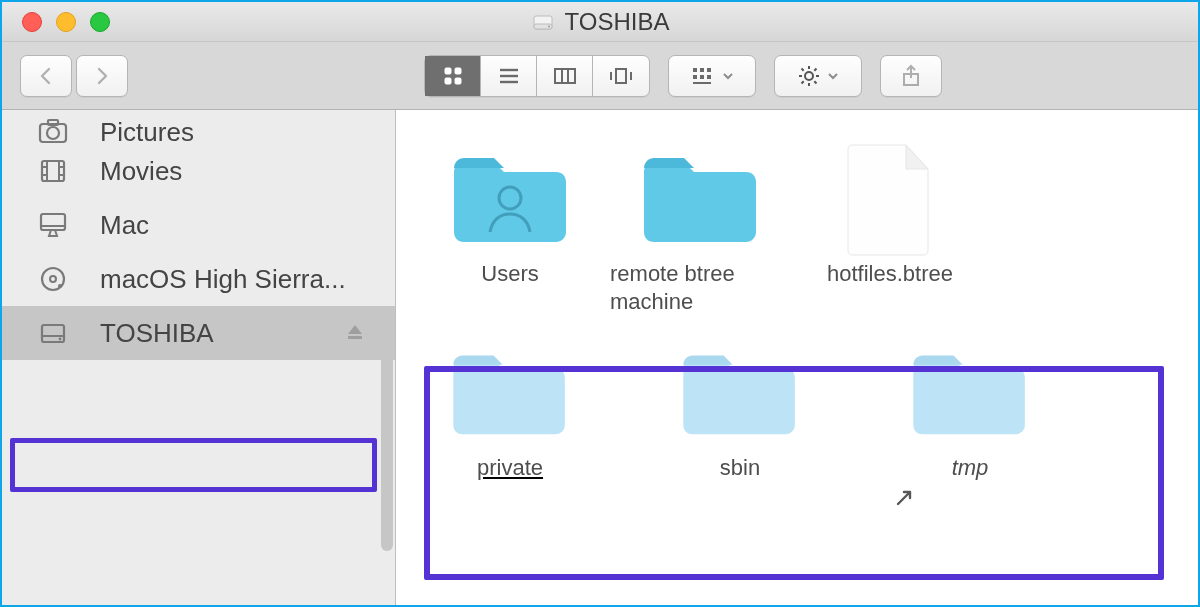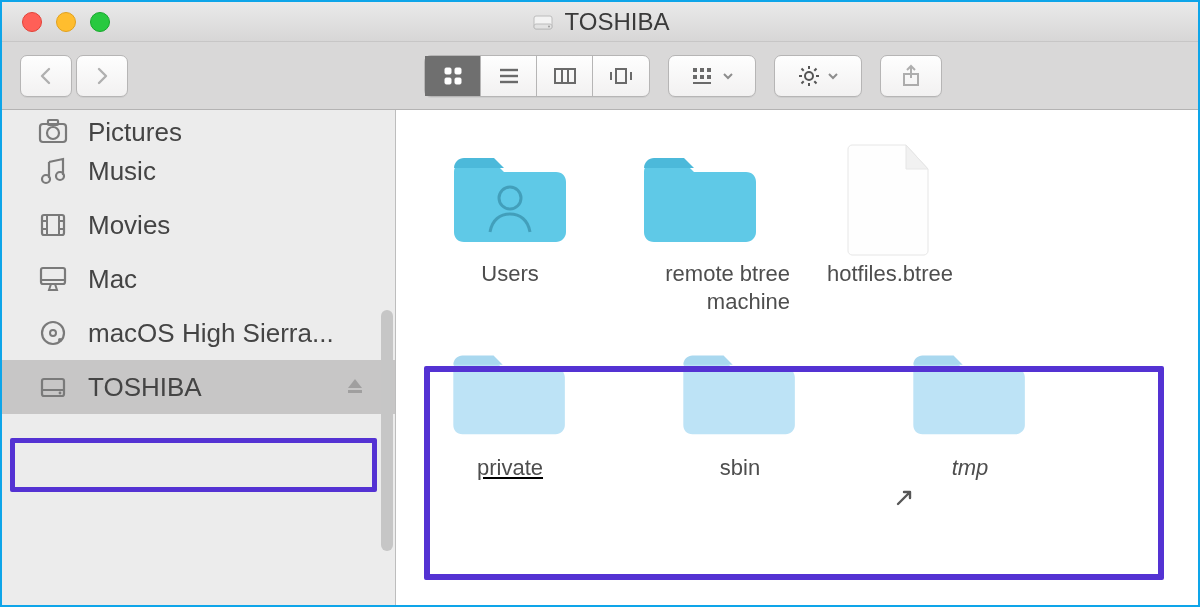--- a/index.html
+++ b/index.html
@@ -45,35 +45,35 @@
   .seg button.active{background:var(--btn-face-dark);}
   .seg button.active svg *{stroke:#fff;fill:#fff;}
   .pill{width:88px;}
   .pill svg, .btn svg{display:block;}
   .chev{margin-left:6px;opacity:.65;}
   .share{width:62px;}
   
   .body{flex:1;display:flex;min-height:0;}
   .sidebar{width:394px;background:var(--sidebar-bg);border-right:1px solid var(--divider);padding:0 0 0 0;position:relative;}
   .sidebar-scroll{position:absolute;right:2px;top:200px;bottom:54px;width:12px;background:#c6c6c6;border-radius:6px;}
-  .sb-item{display:flex;align-items:center;height:54px;padding-left:34px;gap:18px;font-size:26px;color:var(--sidebar-text);}
+  .sb-item{display:flex;align-items:center;height:54px;padding-left:34px;gap:30px;font-size:26px;color:var(--sidebar-text);}
   .sb-item.truncated{white-space:nowrap;overflow:hidden;text-align:center;}
   .sb-item.selected{background:#c7c6c6;}
   .sb-item .ic{width:34px;height:34px;display:flex;align-items:center;justify-content:center;}
   .sb-item.cut-top{height:34px;align-items:flex-end;padding-bottom:2px;}
   .sb-item.cut-top .ic,.sb-item.cut-top span{transform:translateY(6px);}
   .sb-section{padding:22px 0 6px 20px;font-size:22px;color:var(--sidebar-header);}
   .hl-side{position:absolute;left:8px;right:18px;height:54px;border:5px solid var(--highlight);border-radius:2px;pointer-events:none;}
   .eject{margin-left:auto;margin-right:30px;opacity:.5;}
   
   .content{flex:1;position:relative;background:#fff;overflow:hidden;}
   .grid{position:absolute;left:24px;top:38px;display:grid;grid-template-columns:repeat(4,180px);column-gap:10px;row-gap:26px;}
   .grid .cell{display:flex;flex-direction:column;align-items:center;width:180px;}
   .thumb{width:128px;height:104px;display:flex;align-items:center;justify-content:center;}
-  .lbl{margin-top:8px;font-size:22px;color:#4e4e4e;text-align:right;line-height:1.25;min-height:56px;}
+  .lbl{margin-top:8px;font-size:22px;color:#4e4e4e;text-align:left;line-height:1.25;min-height:56px;}
   .hl-content{position:absolute;border:6px solid var(--highlight);border-radius:2px;pointer-events:none;}
   .alias-arrow{position:absolute;}
 </style>
 </head>
 <body>
 
 <div class="window">
 
   <div class="titlebar">
     <div class="traffic">
@@ -192,31 +192,20 @@
               <rect x="3" y="9" width="26" height="18" rx="3" fill="none" stroke="#7a7a7a" stroke-width="2.2"></rect>
               <circle cx="16" cy="18" r="6" fill="none" stroke="#7a7a7a" stroke-width="2.2"></circle>
               <rect x="11" y="5" width="10" height="5" rx="1" fill="none" stroke="#7a7a7a" stroke-width="2.2"></rect>
             </svg>
         </span>
         <span>Pictures</span>
       </div>
       <div class="sb-item">
         <span class="ic">
           <svg width="30" height="30" viewBox="0 0 30 30">
-              <path d="M11 6l14-3v16" fill="none" stroke="#7a7a7a" stroke-width="2.2"></path>
-              <circle cx="8" cy="23" r="4" fill="none" stroke="#7a7a7a" stroke-width="2.2"></circle>
-              <circle cx="22" cy="20" r="4" fill="none" stroke="#7a7a7a" stroke-width="2.2"></circle>
-              <line x1="11" y1="6" x2="11" y2="22" stroke="#7a7a7a" stroke-width="2.2"></line>
-            </svg>
-        </span>
-        <span>Music</span>
-      </div>
-      <div class="sb-item">
-        <span class="ic">
-          <svg width="30" height="30" viewBox="0 0 30 30">
               <rect x="4" y="5" width="22" height="20" rx="2" fill="none" stroke="#7a7a7a" stroke-width="2.2"></rect>
               <line x1="9" y1="5" x2="9" y2="25" stroke="#7a7a7a" stroke-width="2"></line>
               <line x1="21" y1="5" x2="21" y2="25" stroke="#7a7a7a" stroke-width="2"></line>
               <line x1="4" y1="11" x2="9" y2="11" stroke="#7a7a7a" stroke-width="2"></line>
               <line x1="4" y1="19" x2="9" y2="19" stroke="#7a7a7a" stroke-width="2"></line>
               <line x1="21" y1="11" x2="26" y2="11" stroke="#7a7a7a" stroke-width="2"></line>
               <line x1="21" y1="19" x2="26" y2="19" stroke="#7a7a7a" stroke-width="2"></line>
             </svg>
         </span>
         <span>Movies</span>

